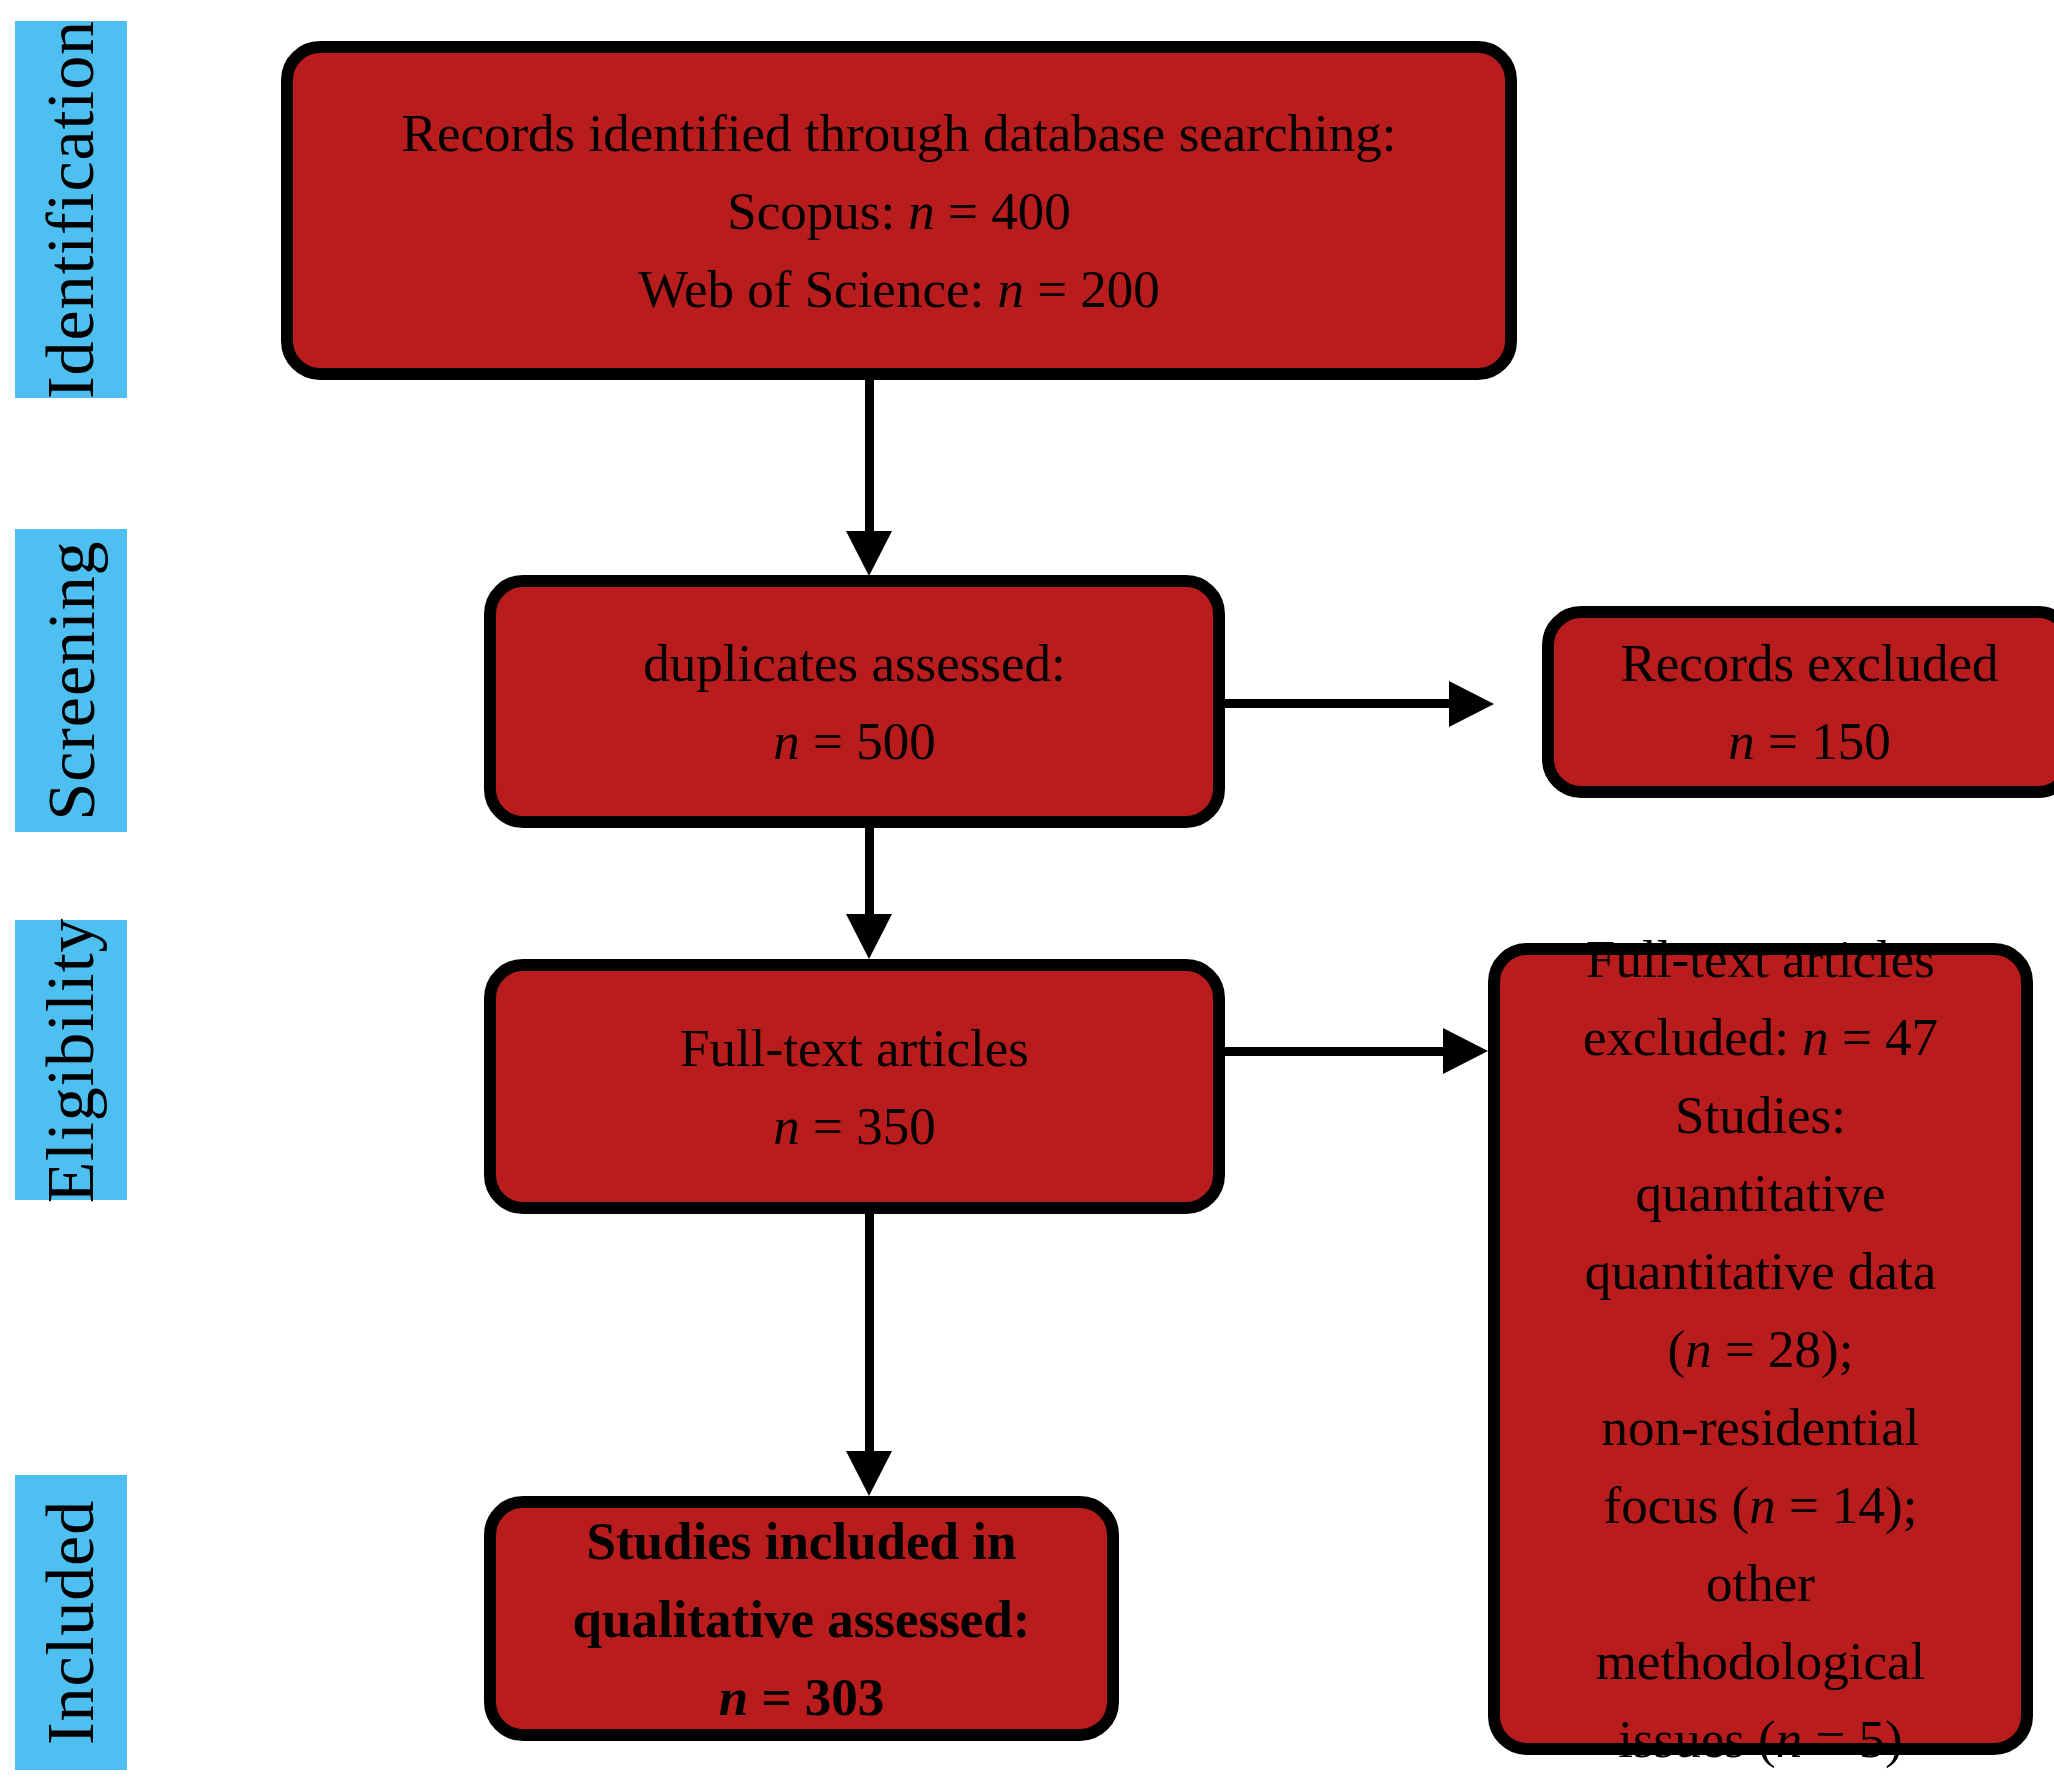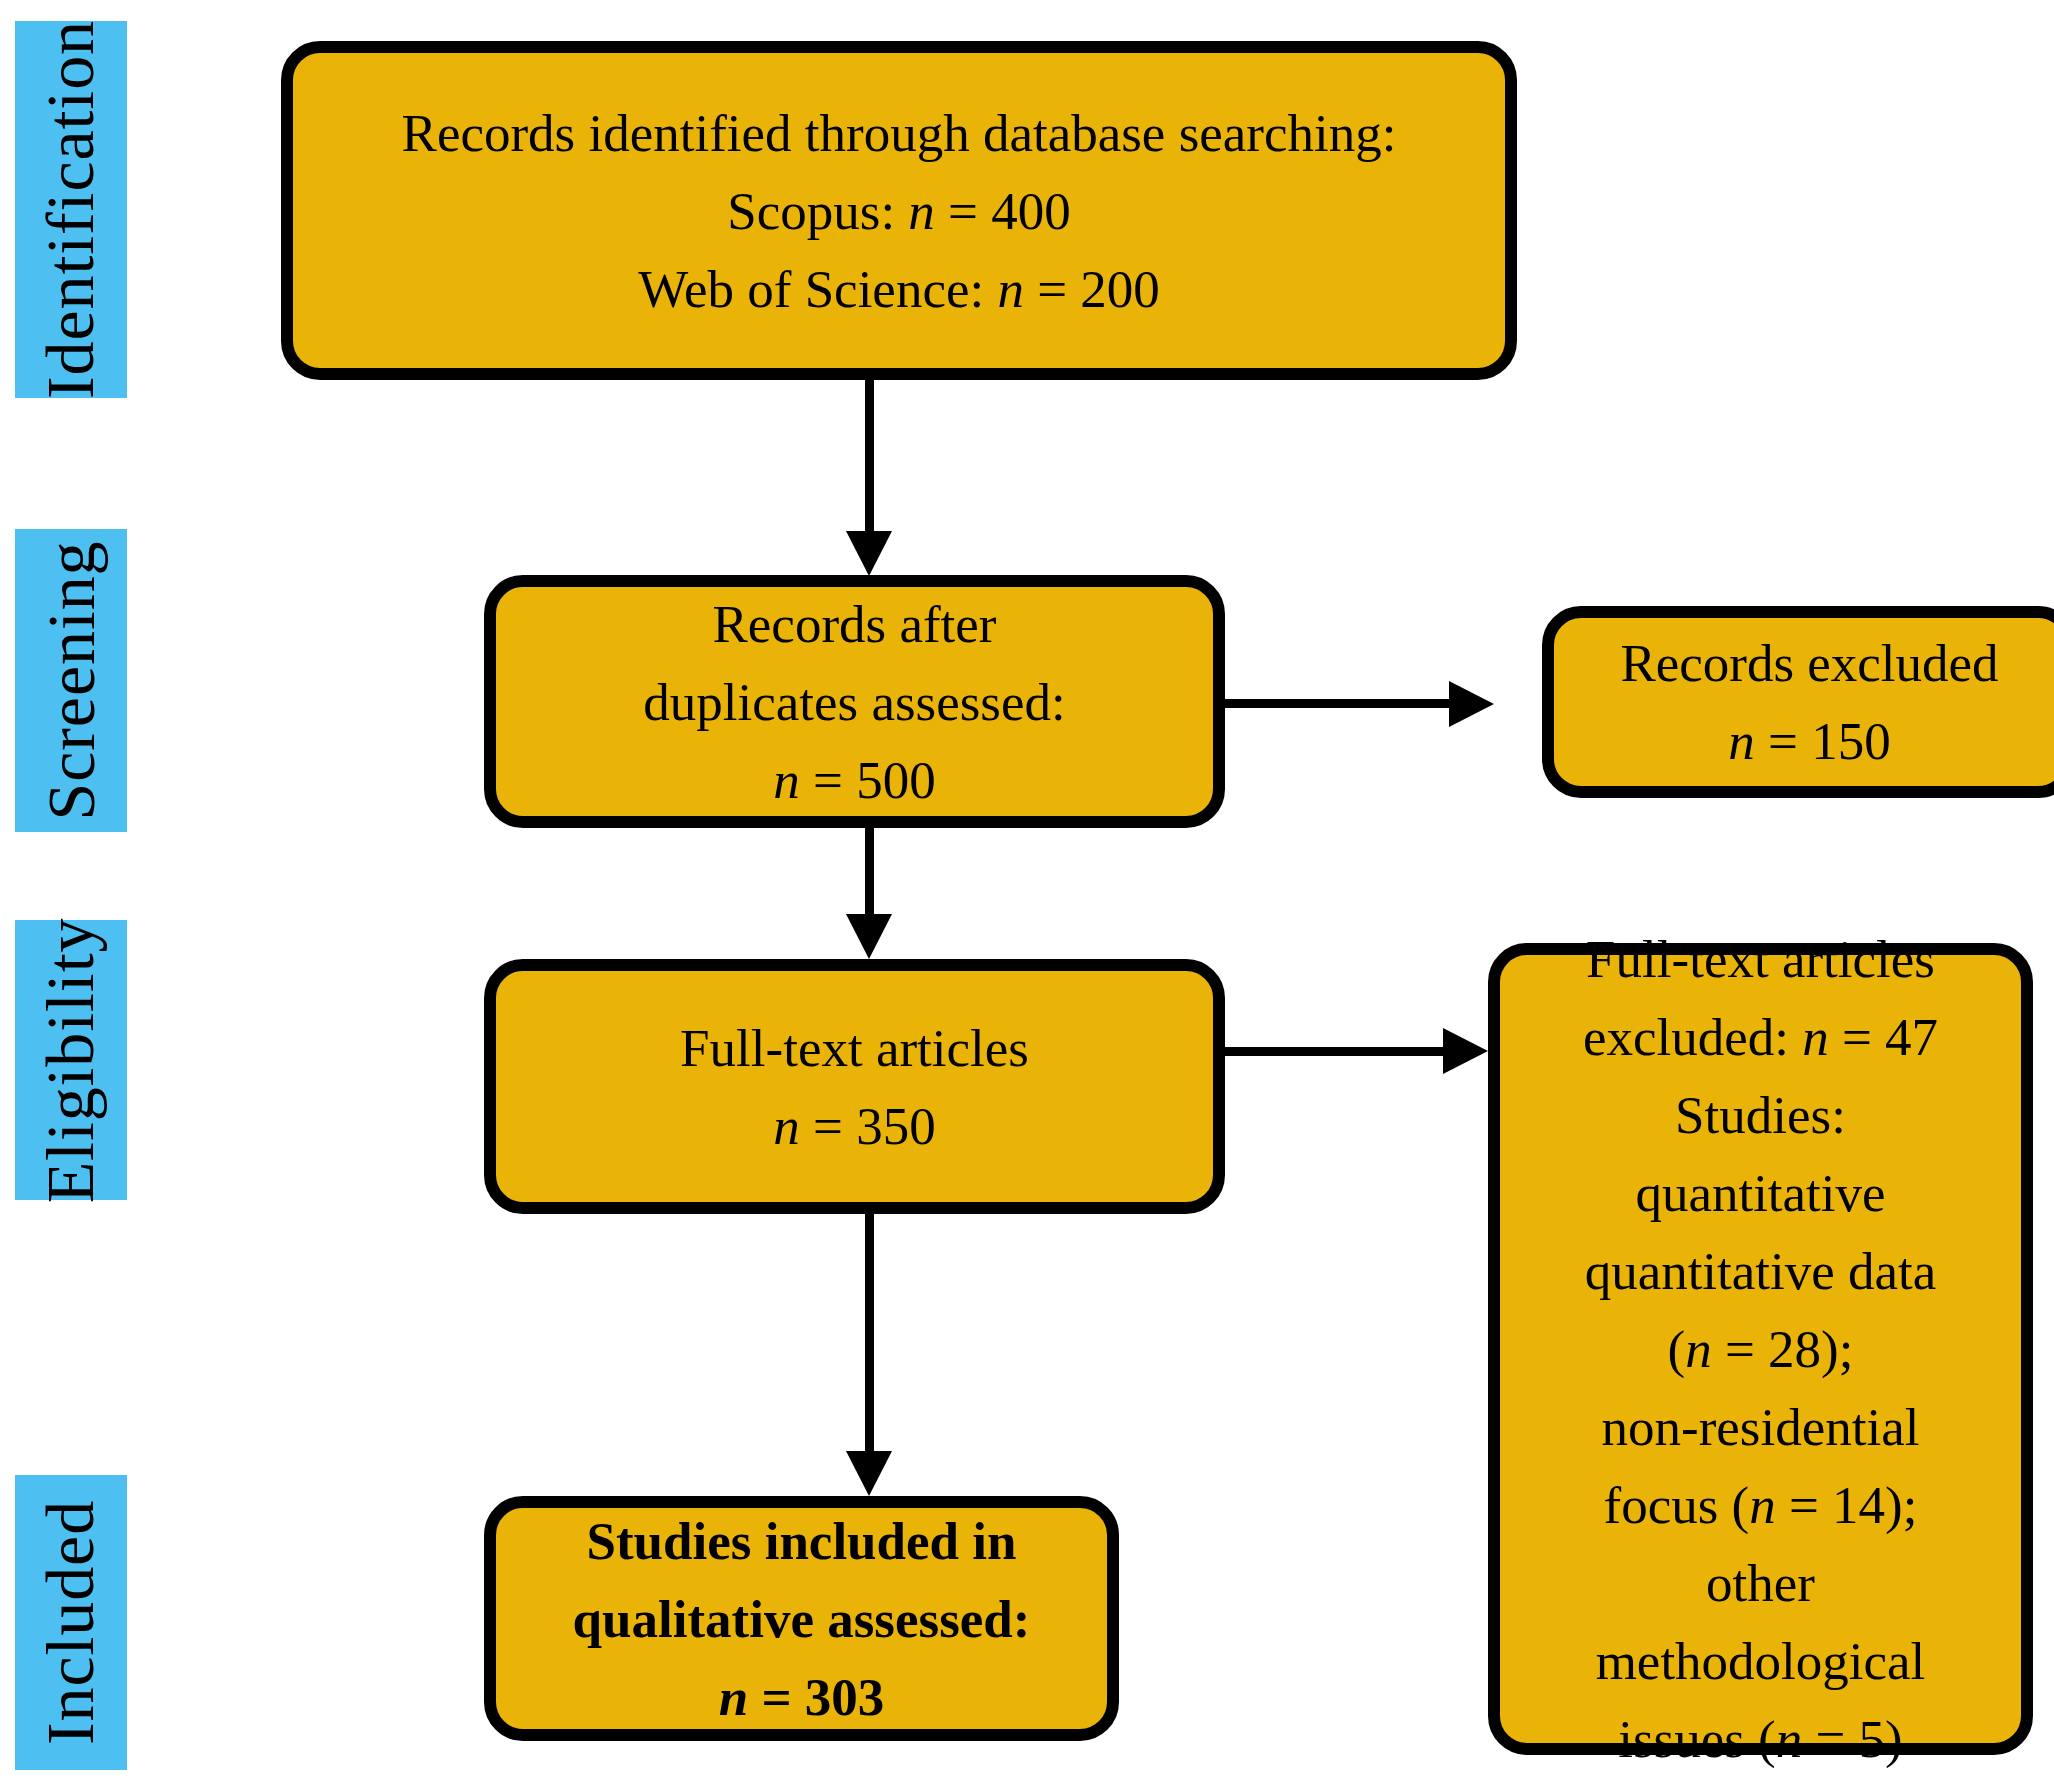--- a/index.html
+++ b/index.html
@@ -11,21 +11,21 @@
   .band{
     position:absolute;left:14.6px;width:112px;background:#4DC0F1;
     display:flex;align-items:center;justify-content:center;
   }
   .band .band-label{
     transform:rotate(-90deg);white-space:nowrap;
     font-size:68px;color:#000;letter-spacing:0.9px;
   }
   
   .box{
-    position:absolute;box-sizing:border-box;background:#eab308;
+    position:absolute;box-sizing:border-box;background:#b91c1c;
     border:12px solid #000;border-radius:39px;
     display:flex;flex-direction:column;align-items:center;justify-content:center;
     text-align:center;
   }
   .box-line{font-size:53px;line-height:78px;white-space:nowrap;}
   
   .vline{position:absolute;width:9.4px;background:#000;}
   .hline{position:absolute;height:9.4px;background:#000;}
   .head-down{
     position:absolute;width:0;height:0;
@@ -59,21 +59,20 @@
   <div class="box" style="left:281px;top:41px;width:1236px;height:339px;">
     <div class="box-line">Records identified through database searching:</div>
     <div class="box-line">Scopus: <i>n</i> = 400</div>
     <div class="box-line">Web of Science: <i>n</i> = 200</div>
   </div>
 
   <div class="vline" style="left:865px;top:380px;height:154px;"></div>
   <div class="head-down" style="left:846px;top:531px;"></div>
 
   <div class="box" style="left:484px;top:575px;width:741px;height:253px;">
-    <div class="box-line">Records after</div>
     <div class="box-line">duplicates assessed:</div>
     <div class="box-line"><i>n</i> = 500</div>
   </div>
 
   <div class="hline" style="left:1224px;top:699px;width:228px;"></div>
   <div class="head-right" style="left:1449px;top:681px;"></div>
 
   <div class="box" style="left:1494px;top:606px;width:535px;height:192px;margin-left:48px;">
     <div class="box-line">Records excluded</div>
     <div class="box-line"><i>n</i> = 150</div>

